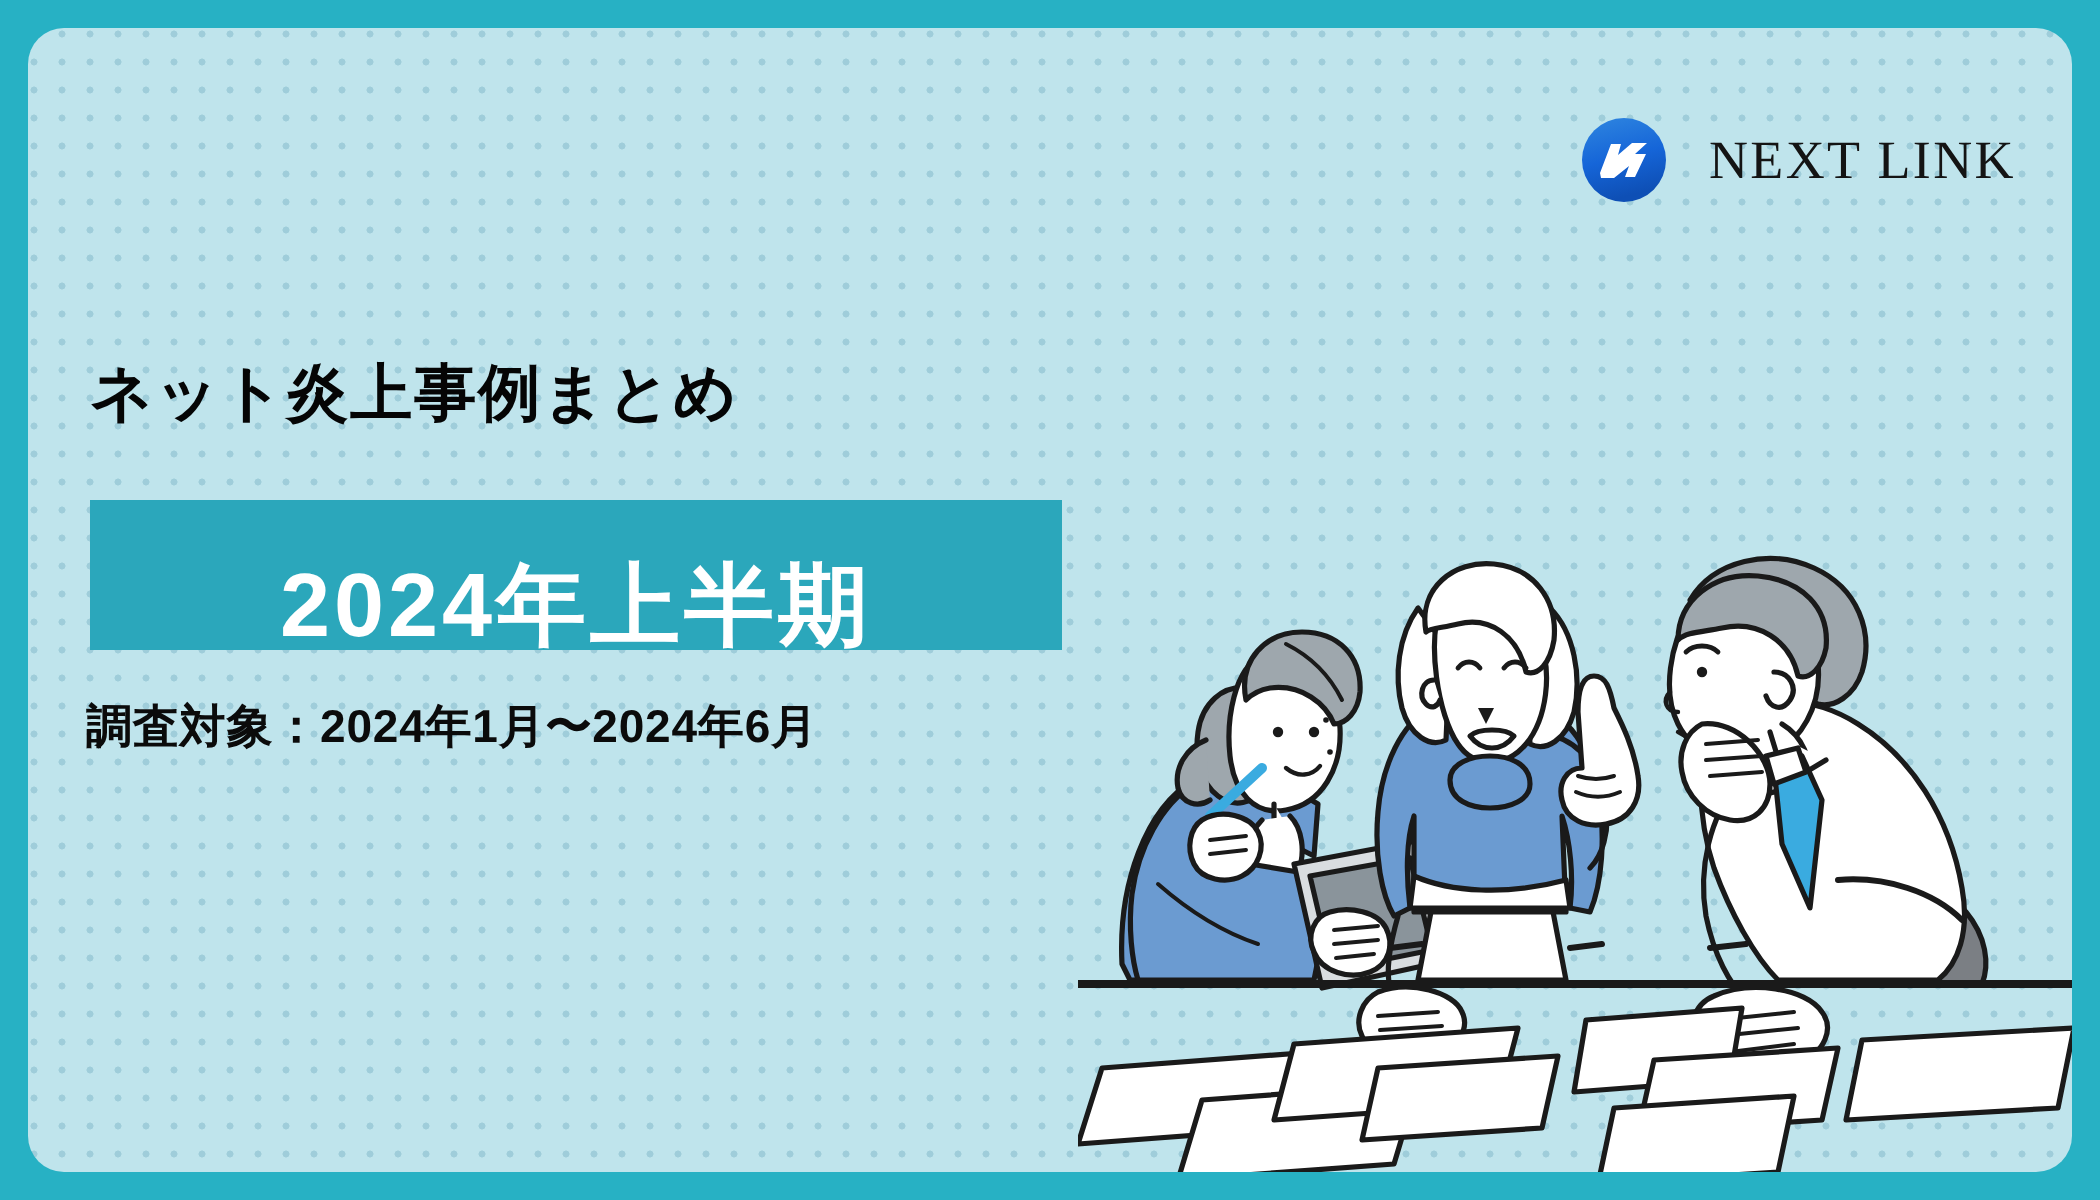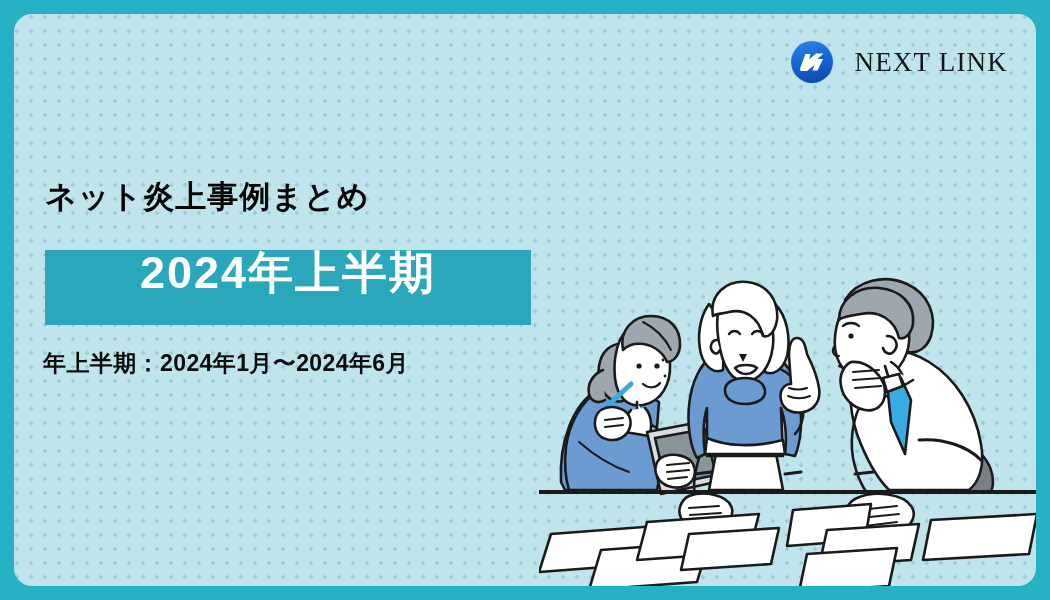--- a/index.html
+++ b/index.html
@@ -31,21 +31,21 @@
     background-image:
       radial-gradient(circle at 3px 3px, rgba(110,170,190,0.40) 1.6px, rgba(0,0,0,0) 1.9px);
     background-size: 14px 14px;
     overflow: hidden;
   }
 
   
   #logo {
     position: absolute;
     right: 28px;
-    top: 26px;
+    top: 44px;
     display: flex;
     align-items: center;
     gap: 20px;
   }
   #logo-mark {
     width: 44px;
     height: 44px;
     flex: 0 0 44px;
   }
   #logo-word {
@@ -71,21 +71,21 @@
   }
 
   #period-banner {
     position: absolute;
     left: 31px;
     top: 236px;
     width: 486px;
     height: 75px;
     background: #2ba7bb;
     display: flex;
-    align-items: flex-start;
+    align-items: flex-end;
     justify-content: center;
   }
   #period-banner span {
     color: #ffffff;
     font-size: 45px;
     font-weight: 700;
     letter-spacing: 2px;
     line-height: 1;
     white-space: nowrap;
   }
@@ -135,21 +135,21 @@
       <div id="logo-word">NEXT LINK</div>
     </div>
 
     <div id="headline">ネット炎上事例まとめ</div>
 
     <div id="period-banner">
       <span>2024年上半期</span>
     </div>
 
     <div id="meta">
-      <div>年上半期：2024年1月〜2024年6月</div>
+      <div>調査対象：2024年1月〜2024年6月</div>
     </div>
 
     <div id="illustration">
       <svg viewBox="0 0 510 358" aria-hidden="true">
         <g fill="none" stroke="#1a1a1a" stroke-width="2.6" stroke-linecap="round" stroke-linejoin="round">
 
           <g>
 
             <path d="M22 240 C20 200 34 162 58 148 C70 141 84 140 96 146 L120 160 L118 186 L106 180
                      C112 196 118 216 120 238 L118 248 L26 248 Z" fill="#6b9bd1"></path>

